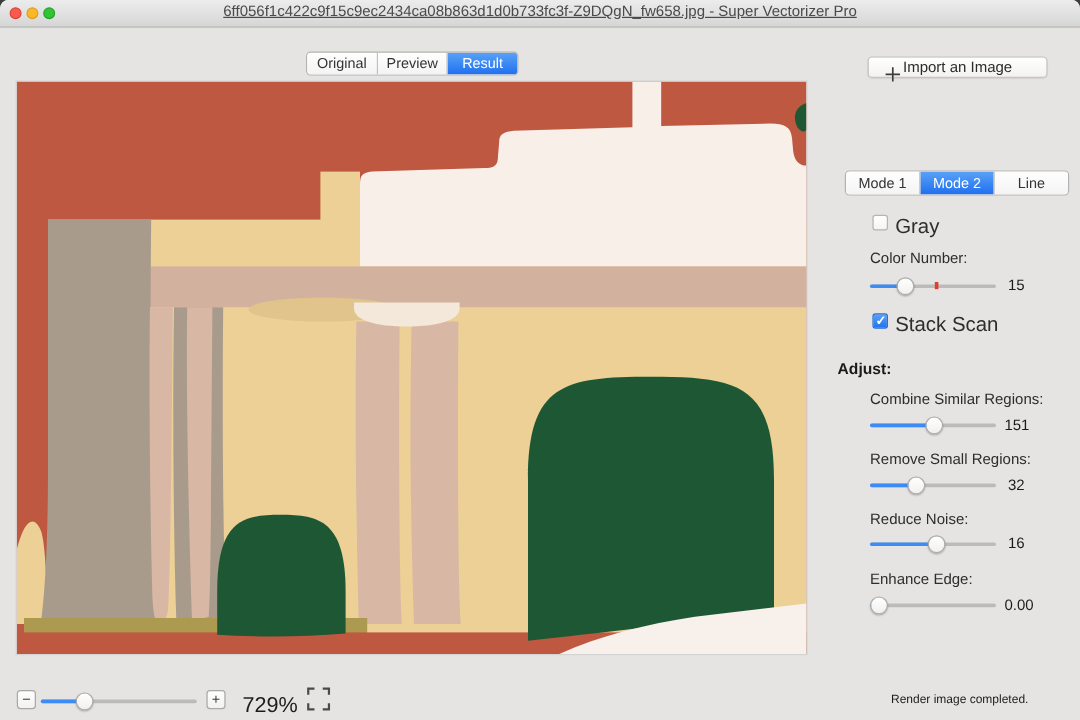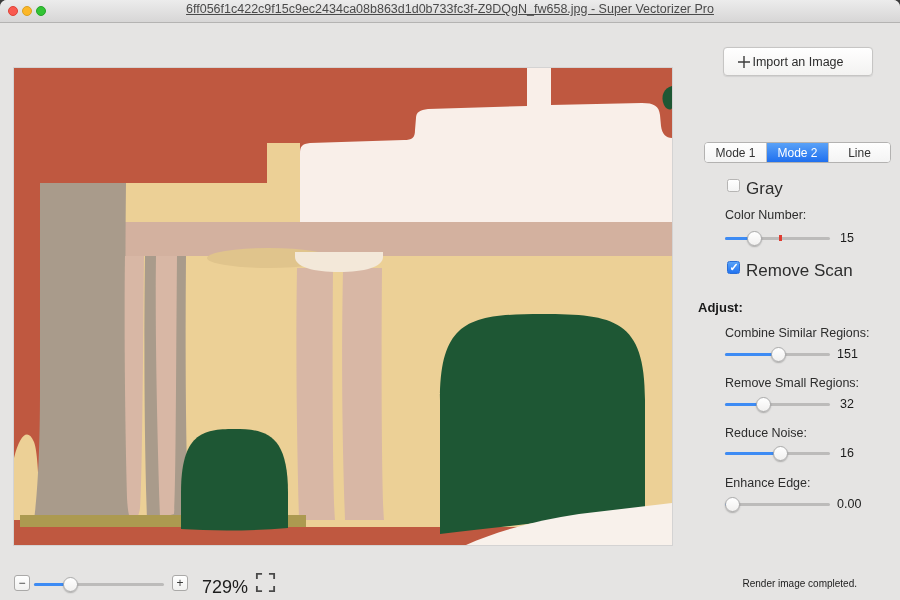--- a/index.html
+++ b/index.html
@@ -16,21 +16,21 @@
   .tl.green{left:36px;background:#33c435;border:1px solid #27a32a;}
 
   
   .seg{position:absolute;display:flex;background:#fdfdfd;border:1px solid #b3b2b1;border-radius:4px;overflow:hidden;box-sizing:border-box;}
   .seg-item{flex:1;border:none;background:linear-gradient(#fefefe,#f4f4f4);font-family:inherit;
     font-size:12px;color:#333;padding:0;margin:0;border-left:1px solid #c2c1c0;line-height:18px;}
   .seg-item:first-child{border-left:none;}
   .seg-item.selected{background:linear-gradient(#59a1f7,#2070ef);color:#fff;}
 
   
-  .pushbtn{position:absolute;width:150px;height:29px;background:linear-gradient(#ffffff,#f3f2f1);
+  .pushbtn{position:absolute;width:150px;height:18px;background:linear-gradient(#ffffff,#f3f2f1);
     border:1px solid #c6c5c4;border-radius:4px;box-sizing:border-box;font-family:inherit;
     font-size:12.5px;color:#2c2c2c;box-shadow:0 .5px 1px rgba(0,0,0,.08);}
   .pushbtn .bicon{position:absolute;left:12px;top:6px;width:16px;height:16px;color:#3c3c3c;}
   .pushbtn .blabel{display:block;width:100%;text-align:center;}
 
   
   .checkrow{position:absolute;height:15px;}
   .checkbox{position:absolute;left:0;top:0;width:13px;height:13px;border:1px solid #b6b5b4;border-radius:2.5px;
     background:linear-gradient(#fff,#f4f4f4);box-sizing:border-box;}
   .checkbox.checked{background:linear-gradient(#5aa3f8,#2173f1);border-color:#2a6fd8;}
@@ -65,20 +65,25 @@
 
 <div class="window">
 
   <div class="titlebar">
     <span class="tl red"></span>
     <span class="tl yellow"></span>
     <span class="tl green"></span>
     <div class="title">6ff056f1c422c9f15c9ec2434ca08b863d1d0b733fc3f-Z9DQgN_fw658.jpg - Super Vectorizer Pro</div>
   </div>
 
+  <div class="seg" style="left:255px;top:43px;width:177px;height:20px">
+    <button class="seg-item">Original</button>
+    <button class="seg-item">Preview</button>
+    <button class="seg-item selected">Result</button>
+  </div>
 
   <div class="canvas">
     <svg viewBox="0 0 658 477" preserveAspectRatio="none">
       <rect width="658" height="477" fill="#bf5840"></rect>
       <rect x="26" y="115" width="632" height="345" fill="#ecd096"></rect>
       <rect x="253" y="75" width="33" height="45" fill="#ecd096"></rect>
       <path d="M0,390 C6,366 14,360 20,374 C24,384 25,420 26,452 L0,452 Z" fill="#ecd096"></path>
       <path d="M286,154 L286,86 C286,78 288,76 296,75 L390,72 C398,72 401,70 401,62 L402,50 C402,44 406,42 414,41 L513,38 L513,0 L537,0 L537,37 L628,35 C640,35 645,38 646,47 L647,58 C648,66 652,70 658,70 L658,154 Z" fill="#f9efe9"></path>
       <rect x="26" y="154" width="632" height="34" fill="#d3b19f"></rect>
       <ellipse cx="255" cy="190" rx="62" ry="10" fill="#e0c48c"></ellipse>
@@ -121,21 +126,21 @@
   <div class="slider" style="left: 725px; top: 230px; width: 105px; --m: 52%; --p: 28%;">
     <div class="track"></div>
     <div class="fill"></div>
     <div class="marker"></div>
     <div class="thumb"></div>
   </div>
   <div class="sl-value" style="left:840px;top:231px">15</div>
 
   <div class="checkrow" style="left:727px;top:261px">
     <span class="checkbox checked"></span>
-    <span class="checklabel">Remove Scan</span>
+    <span class="checklabel">Stack Scan</span>
   </div>
 
   <div class="adjust-label">Adjust:</div>
 
   <div class="sl-label" style="left:725px;top:326px">Combine Similar Regions:</div>
   <div class="slider" style="left: 725px; top: 346px; width: 105px; --p: 51%;">
     <div class="track"></div>
     <div class="fill"></div>
     <div class="thumb"></div>
   </div>

